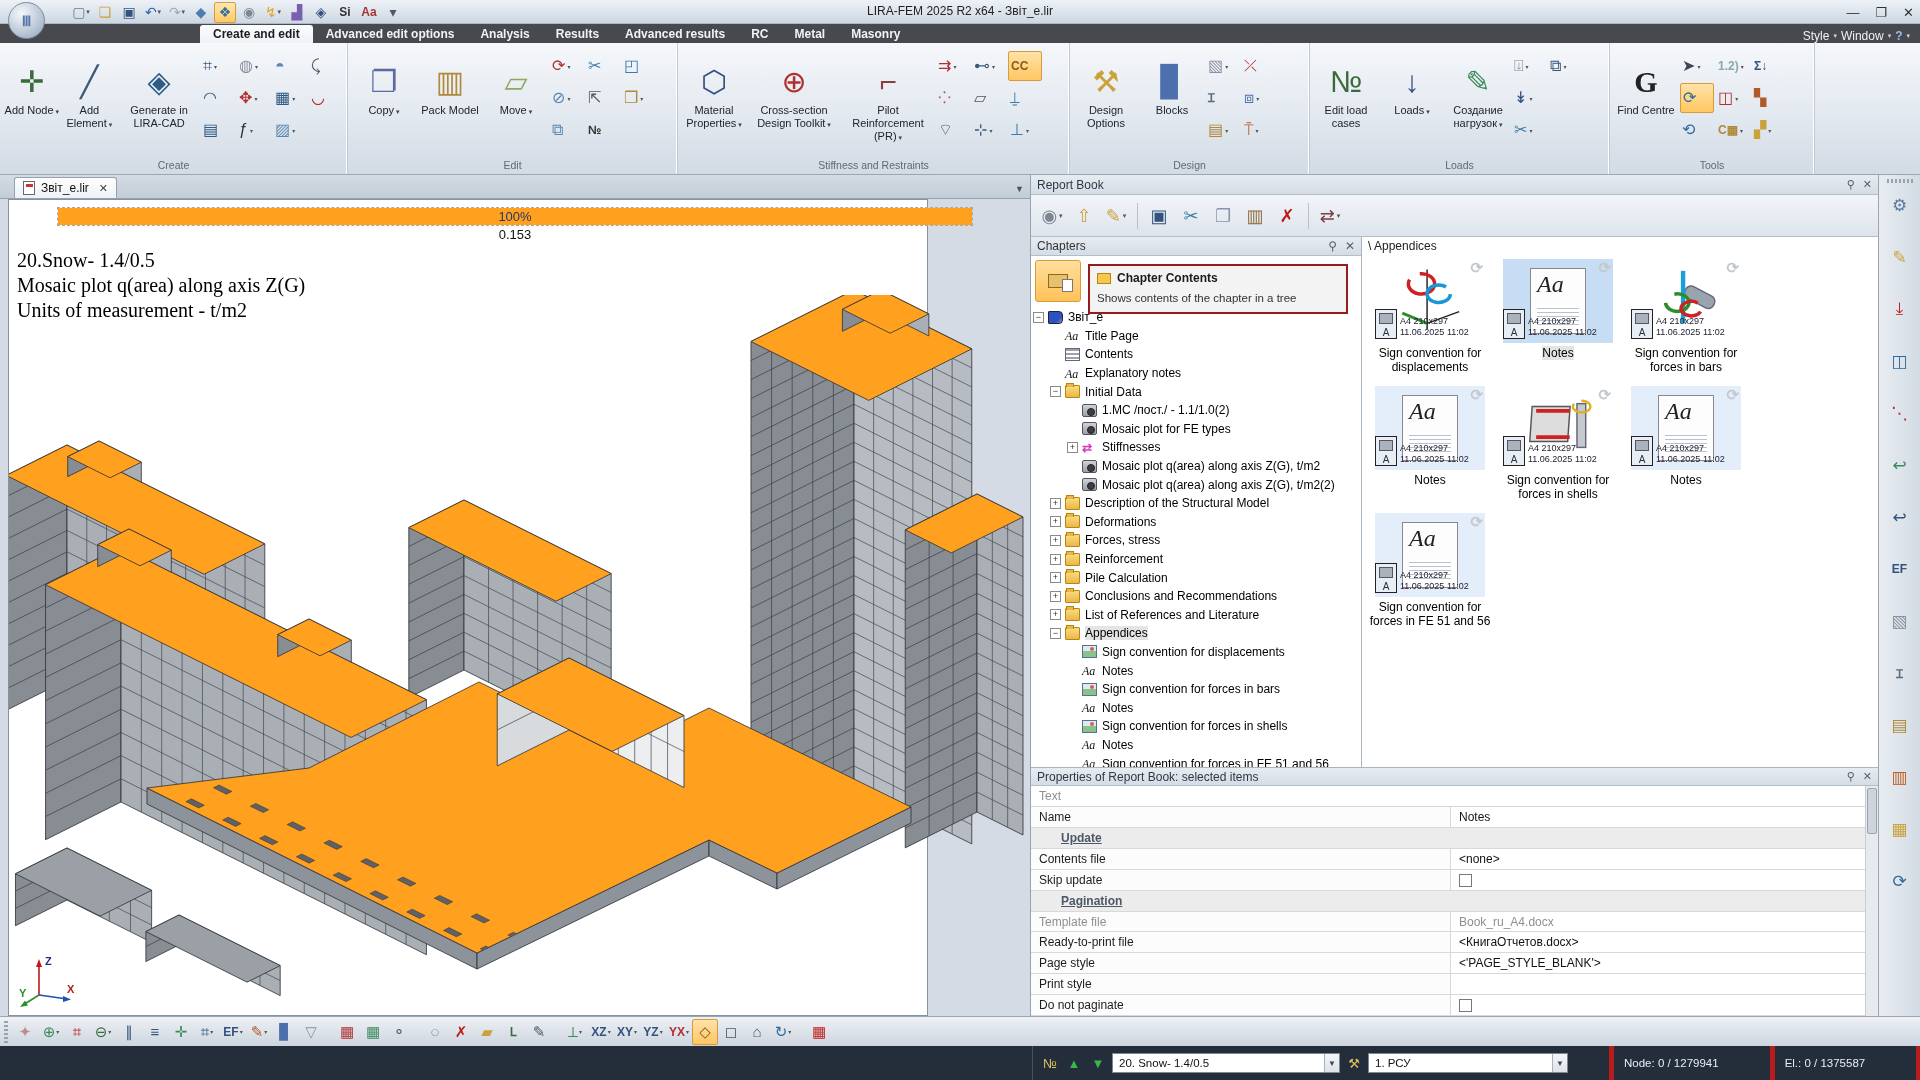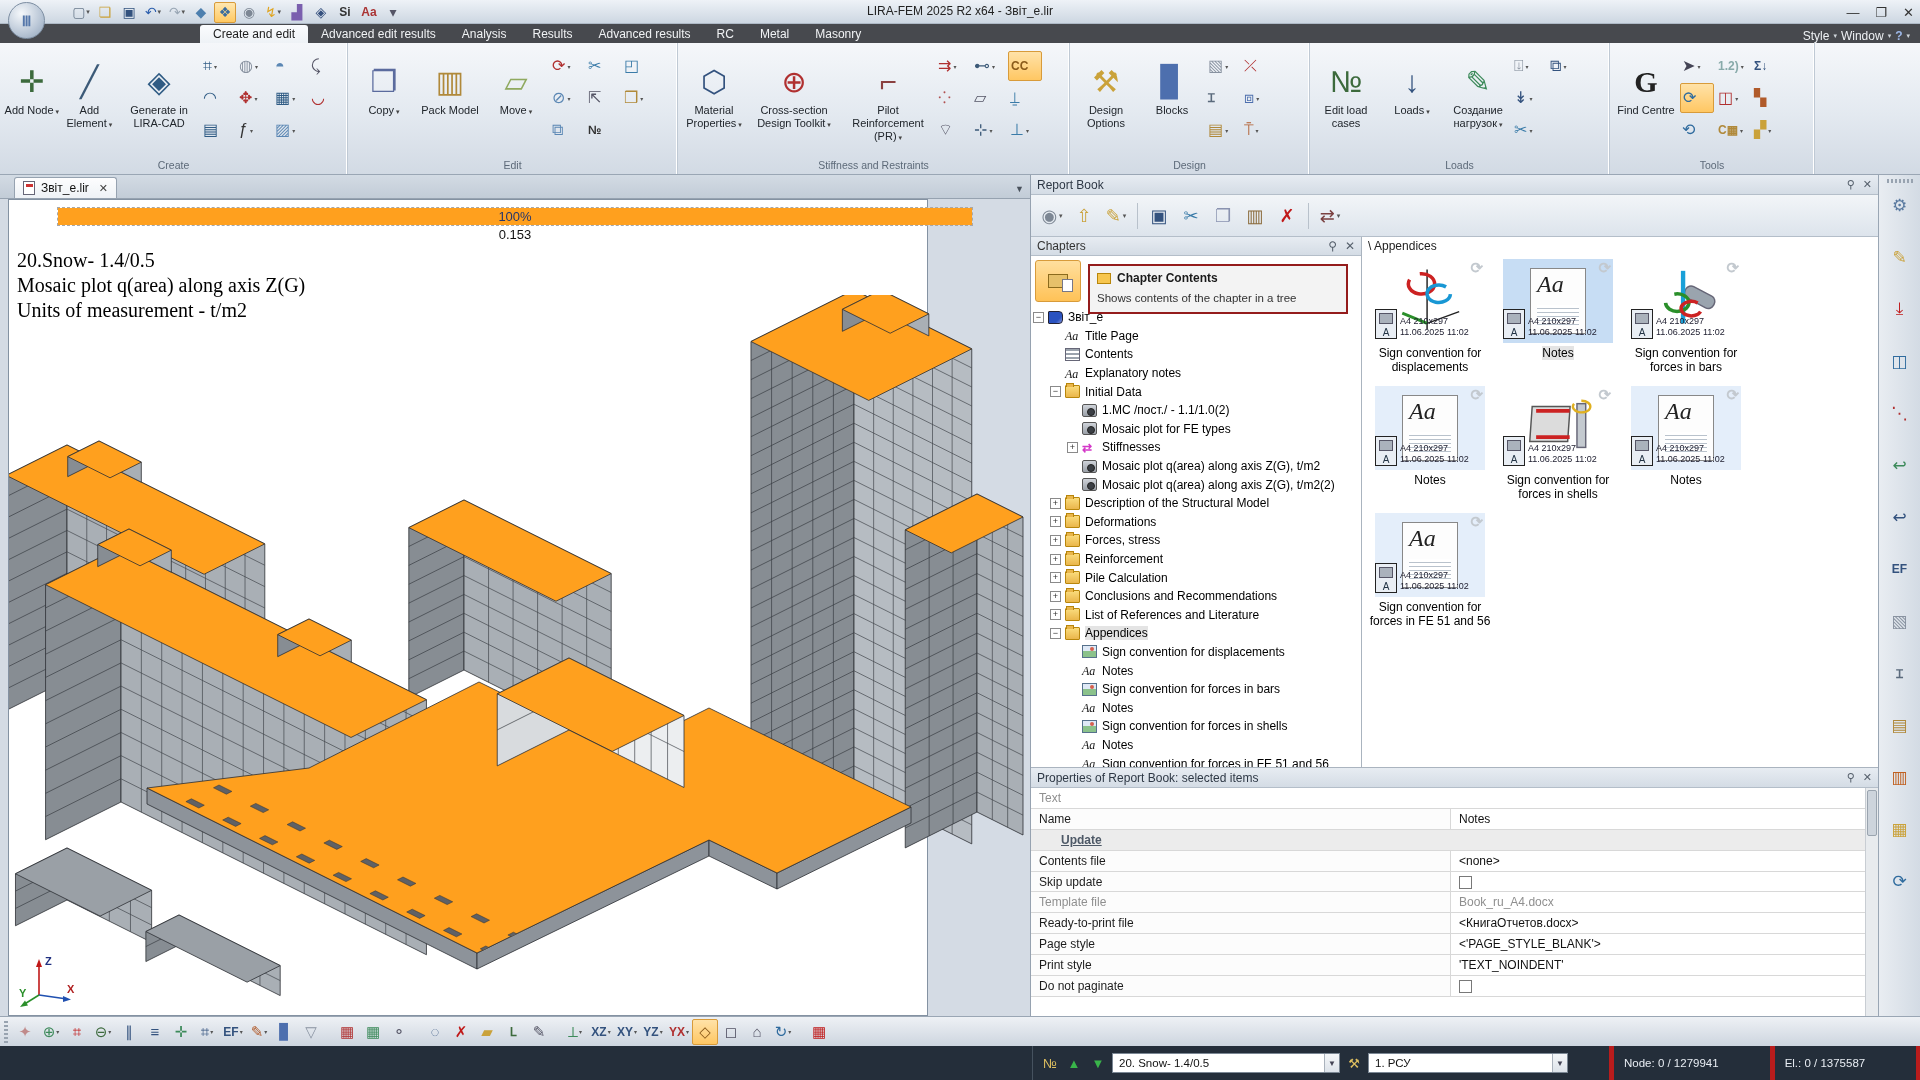--- a/index.html
+++ b/index.html
@@ -251,23 +251,23 @@
     </div>
   <div id="wintitle">LIRA-FEM 2025 R2 x64 - Звіт_e.lir</div>
   <div id="winbtns">
     <span>—</span>
     <span>❐</span>
     <span>✕</span>
   </div>
 </div>
 
 <div id="tabrow">
-  <div id="ribbon-tabs" style="display:flex;">
+  <div id="ribbon-tabs" style="display:flex;font-weight:bold;">
       <div class="rtab active">Create and edit</div>
-      <div class="rtab">Advanced edit results</div>
+      <div class="rtab">Advanced edit options</div>
       <div class="rtab">Analysis</div>
       <div class="rtab">Results</div>
       <div class="rtab">Advanced results</div>
       <div class="rtab">RC</div>
       <div class="rtab">Metal</div>
       <div class="rtab">Masonry</div>
     </div>
   <div id="tabmenu">
     <span>Style</span>
       <span class="car">▾</span>
@@ -1231,35 +1231,37 @@
           <div class="glabel">Update</div>
         </div>
         <div class="prow">
           <div class="plabel">Contents file</div>
           <div class="pvalue">&lt;none&gt;</div>
         </div>
         <div class="prow">
           <div class="plabel">Skip update</div>
           <div class="pvalue"><span class="cbx"></span></div>
         </div>
+        <div class="prow group">
+          <div class="glabel">Pagination</div>
+        </div>
         <div class="prow muted">
           <div class="plabel">Template file</div>
           <div class="pvalue">Book_ru_A4.docx</div>
         </div>
         <div class="prow">
           <div class="plabel">Ready-to-print file</div>
           <div class="pvalue">&lt;КнигаОтчетов.docx&gt;</div>
         </div>
         <div class="prow">
           <div class="plabel">Page style</div>
           <div class="pvalue">&lt;'PAGE_STYLE_BLANK'&gt;</div>
         </div>
         <div class="prow">
           <div class="plabel">Print style</div>
-          <div class="pvalue">'TEXT_NOINDENT'</div>
         </div>
         <div class="prow">
           <div class="plabel">Do not paginate</div>
           <div class="pvalue"><span class="cbx"></span></div>
         </div>
         <div id="propscroll">
           <div class="pthumb"></div>
         </div>
       </div>
   </div>

